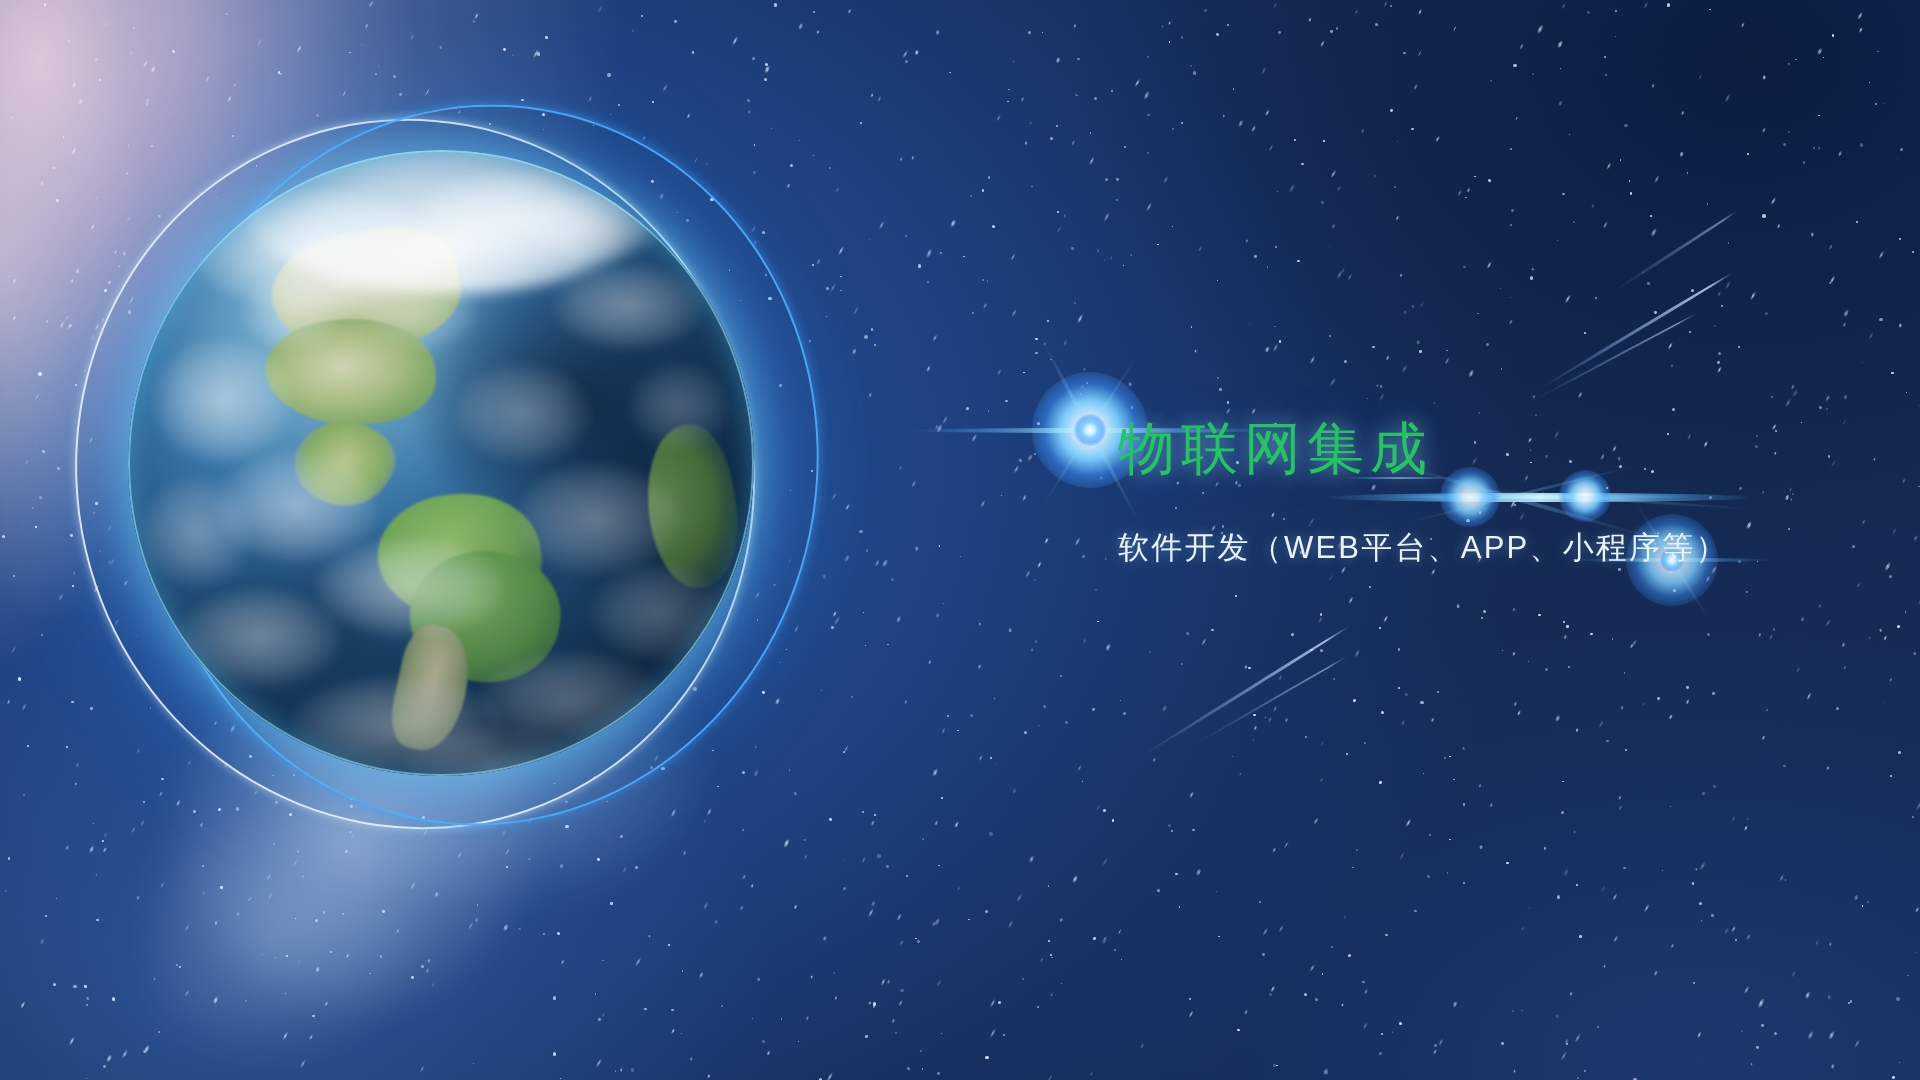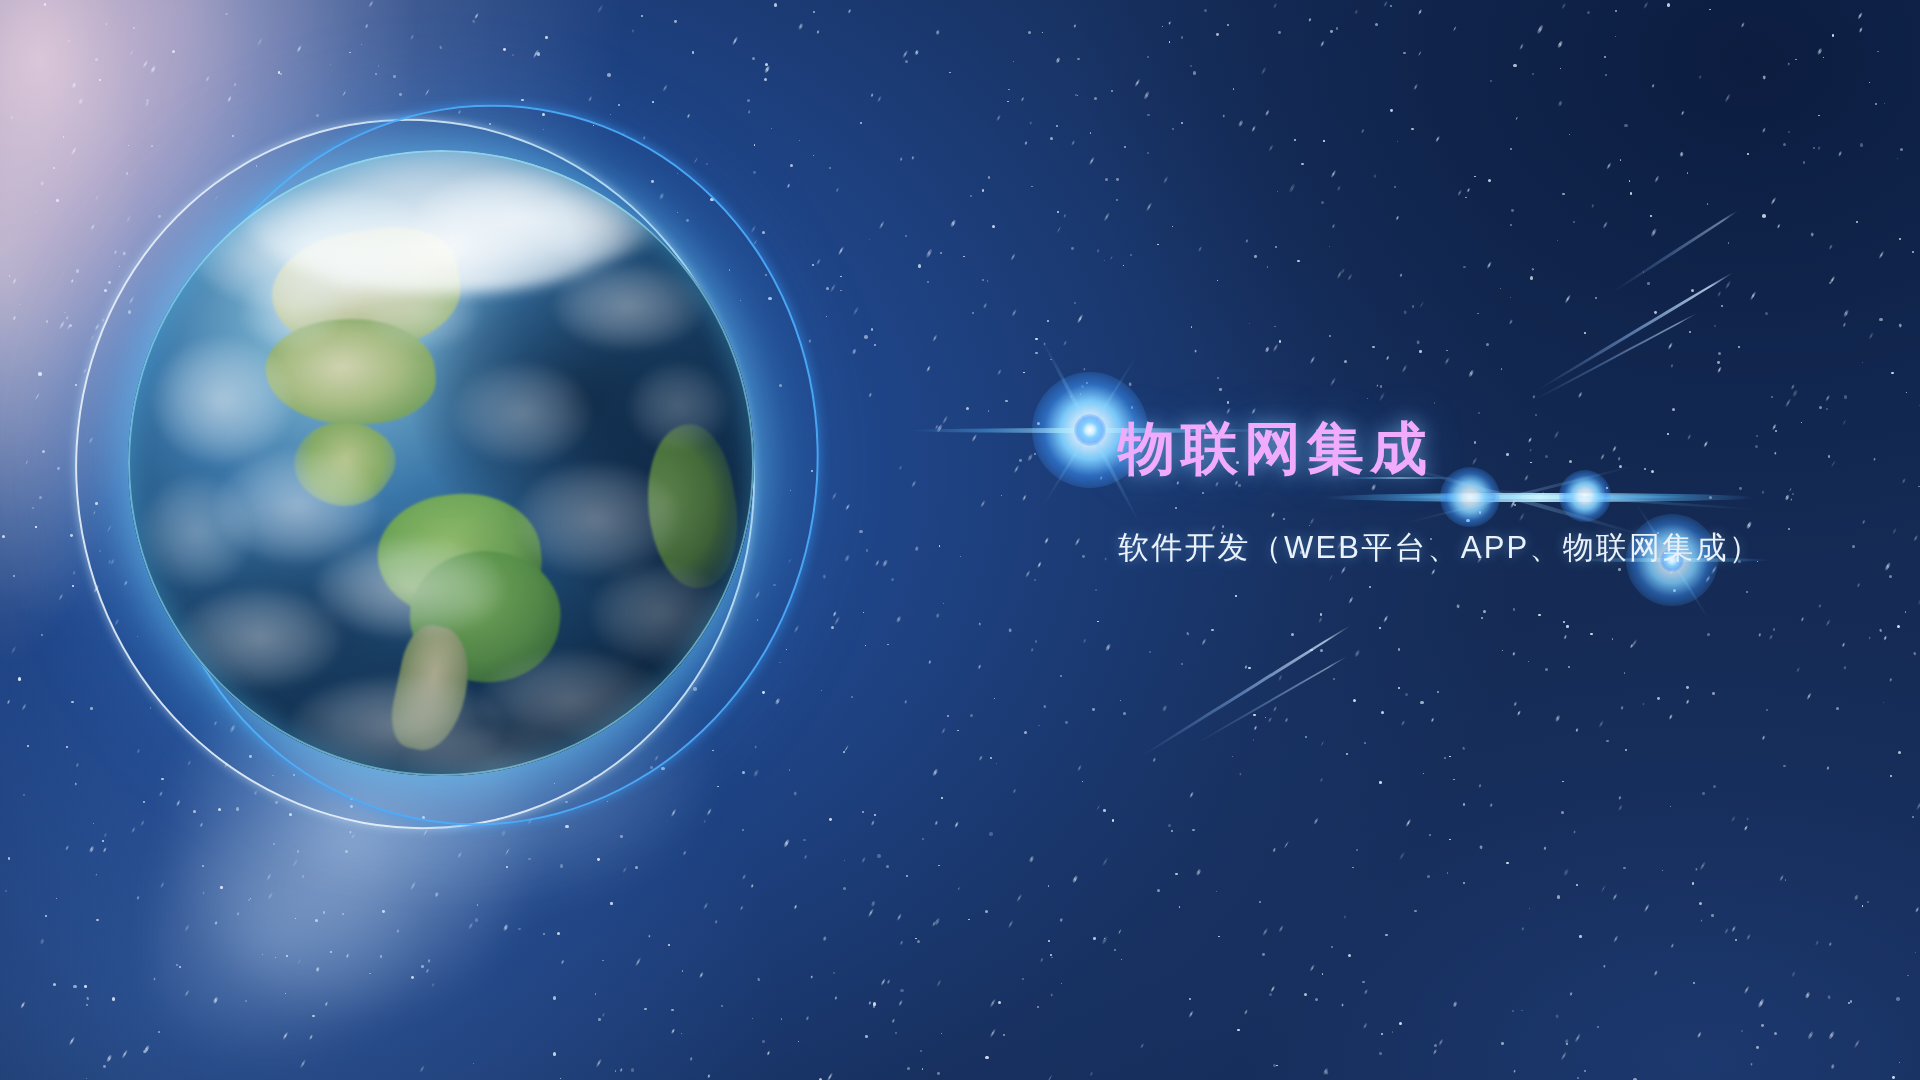--- a/index.html
+++ b/index.html
@@ -166,21 +166,21 @@
     background:linear-gradient(90deg, rgba(90,180,255,0) 0%, rgba(150,220,255,.65) 50%, rgba(90,180,255,0) 100%);
     border-radius:50%;}
 
   
   .comet{position:absolute;border-radius:50%;
     background:linear-gradient(90deg, rgba(120,170,255,0) 0%, rgba(150,195,255,.55) 45%, rgba(205,230,255,.95) 88%, rgba(190,220,255,0) 100%);}
 
   
   #textblock{position:absolute;left:1118px;top:418px;width:700px;}
   #title{
-    font-size:57px;line-height:1.08;color:#f0abfc;letter-spacing:6px;font-weight:700;
+    font-size:57px;line-height:1.08;color:#22c55e;letter-spacing:6px;font-weight:400;
     text-shadow:0 0 18px rgba(150,210,255,.55),0 0 40px rgba(80,160,255,.35);
     white-space:nowrap;
   }
   .sub{
     font-size:31px;line-height:1.0;color:#eaf2fb;letter-spacing:2.2px;font-weight:400;
     text-shadow:0 0 12px rgba(140,200,255,.45);white-space:nowrap;
   }
   #sub1{margin-top:52px;}
   #sub2{margin-top:26px;}
 </style>
@@ -1502,16 +1502,16 @@
       <div class="flare-core" style="left: 1660px; top: 548px; width: 24px; height: 24px; opacity: 0.95;"></div>
       <div class="comet" style="left: 1520px; top: 330px; width: 230px; height: 3.2px; transform: rotate(-31deg); opacity: 0.85;"></div>
       <div class="comet" style="left: 1520px; top: 356px; width: 190px; height: 2.4px; transform: rotate(-28deg); opacity: 0.6;"></div>
       <div class="comet" style="left: 1120px; top: 690px; width: 250px; height: 3.4px; transform: rotate(-32deg); opacity: 0.8;"></div>
       <div class="comet" style="left: 1180px; top: 700px; width: 180px; height: 2.4px; transform: rotate(-30deg); opacity: 0.55;"></div>
       <div class="comet" style="left: 1600px; top: 250px; width: 150px; height: 2.6px; transform: rotate(-33deg); opacity: 0.5;"></div>
     </div>
 
   <div id="textblock">
     <div id="title">物联网集成</div>
-    <div class="sub" id="sub1">软件开发（WEB平台、APP、物联网集成）</div>
+    <div class="sub" id="sub1">软件开发（WEB平台、APP、小程序等）</div>
   </div>
 
 </div>
 
 </body></html>

